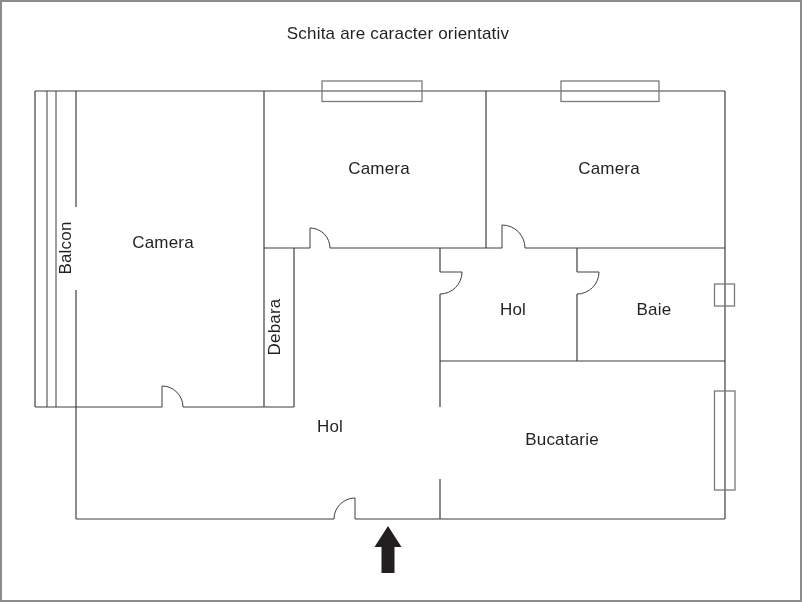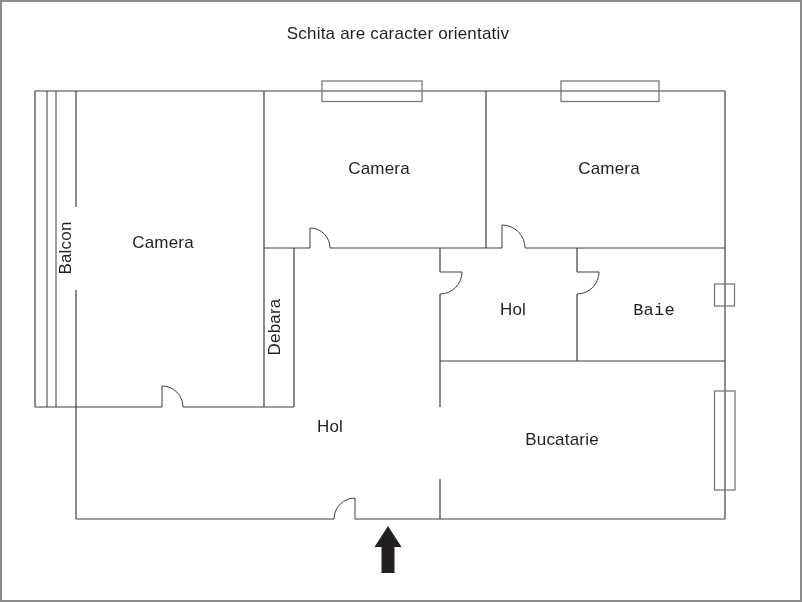--- a/index.html
+++ b/index.html
@@ -87,16 +87,16 @@
   </svg>
 
   <div class="lbl title" style="left:396px; top:32px;">Schita are caracter orientativ</div>
 
   <div class="lbl vertical" style="left:64px;  top:246px;">Balcon</div>
   <div class="lbl" style="left:161px; top:241px;">Camera</div>
   <div class="lbl" style="left:377px; top:167px;">Camera</div>
   <div class="lbl" style="left:607px; top:167px;">Camera</div>
   <div class="lbl vertical" style="left:273px; top:325px;">Debara</div>
   <div class="lbl" style="left:511px; top:308px;">Hol</div>
-  <div class="lbl" style="left:652px; top:308px;font-family:Liberation Mono, monospace;">Baie</div>
+  <div class="lbl" style="left:652px; top:308px;">Baie</div>
   <div class="lbl" style="left:328px; top:425px;">Hol</div>
   <div class="lbl" style="left:560px; top:438px;">Bucatarie</div>
 </div>
 
 </body></html>

